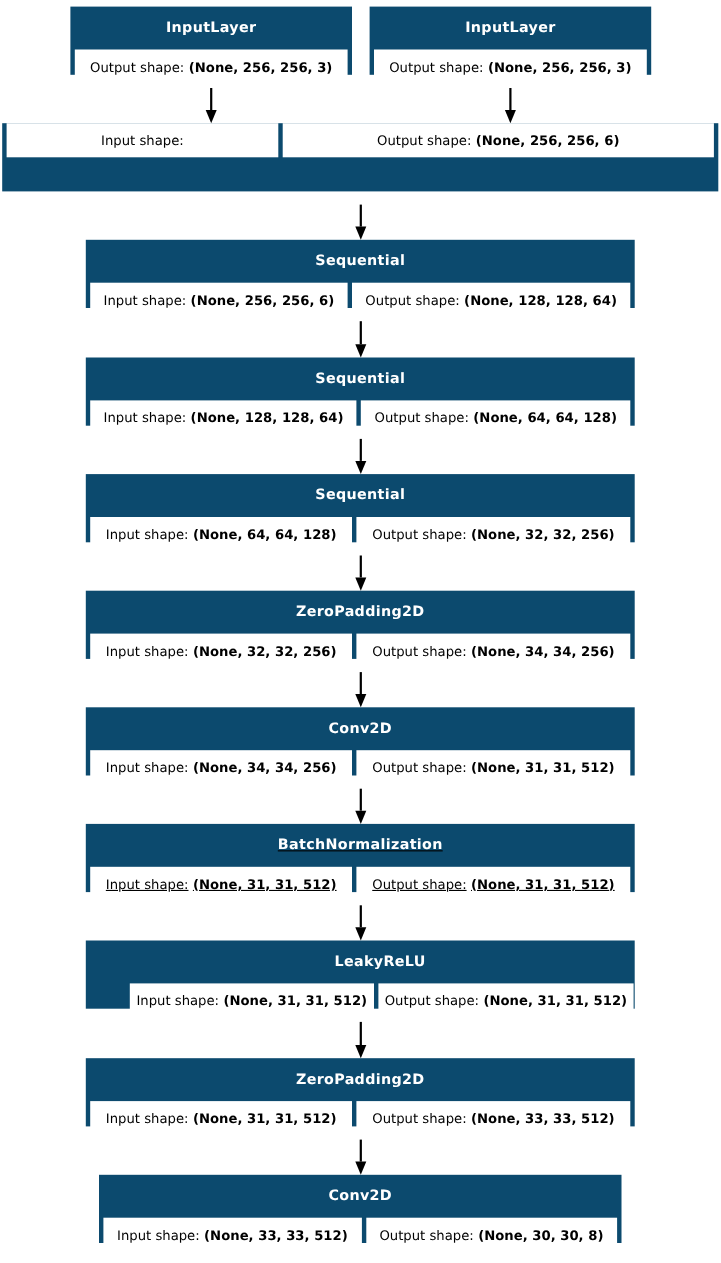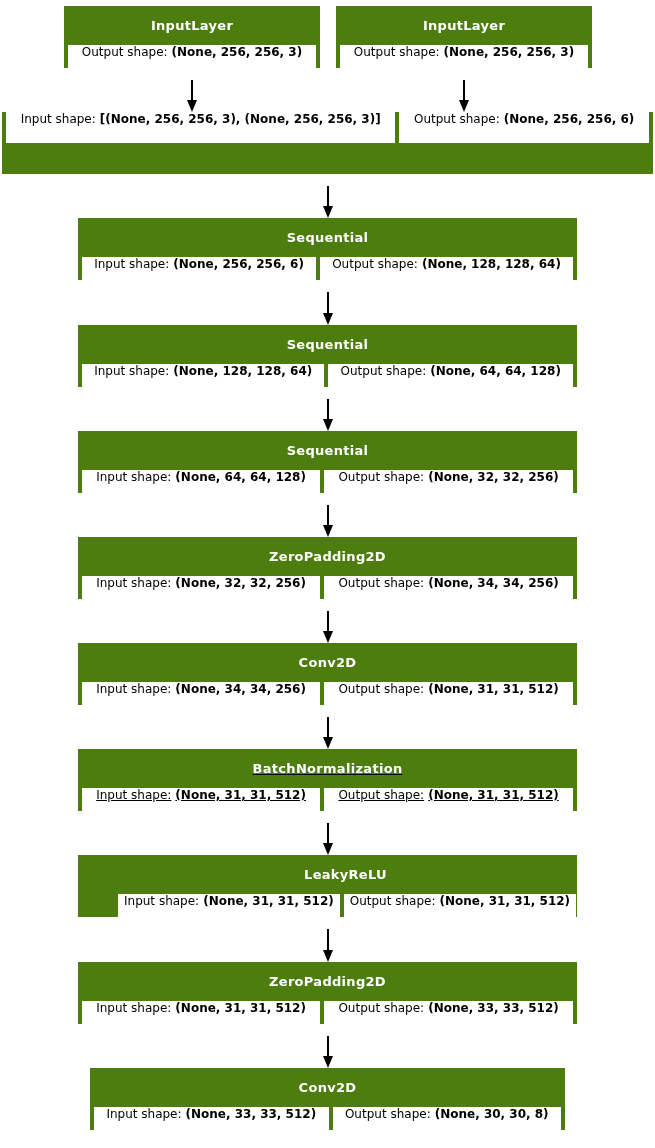--- a/index.html
+++ b/index.html
@@ -6,21 +6,21 @@
   .canvas{
     position:relative;
     width:655px;height:1148px;
     background:#ffffff;
     font-family:"DejaVu Sans","Liberation Sans",sans-serif;
     overflow:hidden;
   }
   .node{
     position:absolute;
     height:62px;
-    background:#4d7c0f;
+    background:#0c4a6e;
     box-sizing:border-box;
   }
   .node-title{
     height:39px;
     line-height:39px;
     text-align:center;
     color:#ffffff;
     font-size:13px;
     font-weight:bold;
     letter-spacing:0.3px;
@@ -30,21 +30,21 @@
     display:flex;
     gap:4px;
     margin:0 4px;
     height:31px;
   }
   .cell{
     flex:1 1 auto;
     background:#ffffff;
     color:#000000;
     display:flex;
-    align-items:flex-start;
+    align-items:center;
     justify-content:center;
     white-space:nowrap;
     padding:0 6px;
     font-size:12px;
   }
   .lbl{font-weight:normal;}
   .shape{font-weight:bold;margin-left:4px;}
   .arrow{
     position:absolute;
     width:12px;
@@ -86,21 +86,20 @@
           <span class="lbl">Output shape:</span>
           <span class="shape">(None, 256, 256, 3)</span>
         </div>
     </div>
   </div>
 
   <div class="node" style="left:2px;top:112px;width:651px;">
     <div class="cells">
       <div class="cell">
           <span class="lbl">Input shape:</span>
-          <span class="shape">[(None, 256, 256, 3), (None, 256, 256, 3)]</span>
         </div>
       <div class="cell">
           <span class="lbl">Output shape:</span>
           <span class="shape">(None, 256, 256, 6)</span>
         </div>
     </div>
   </div>
 
   <div class="node" style="left:78px;top:218px;width:499px;">
     <div class="node-title">Sequential</div>

